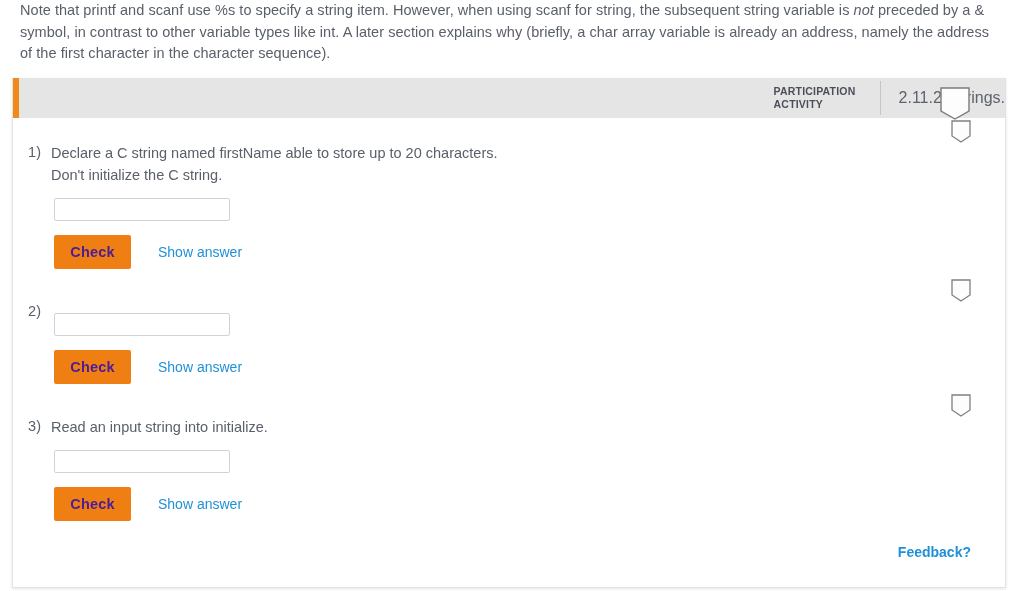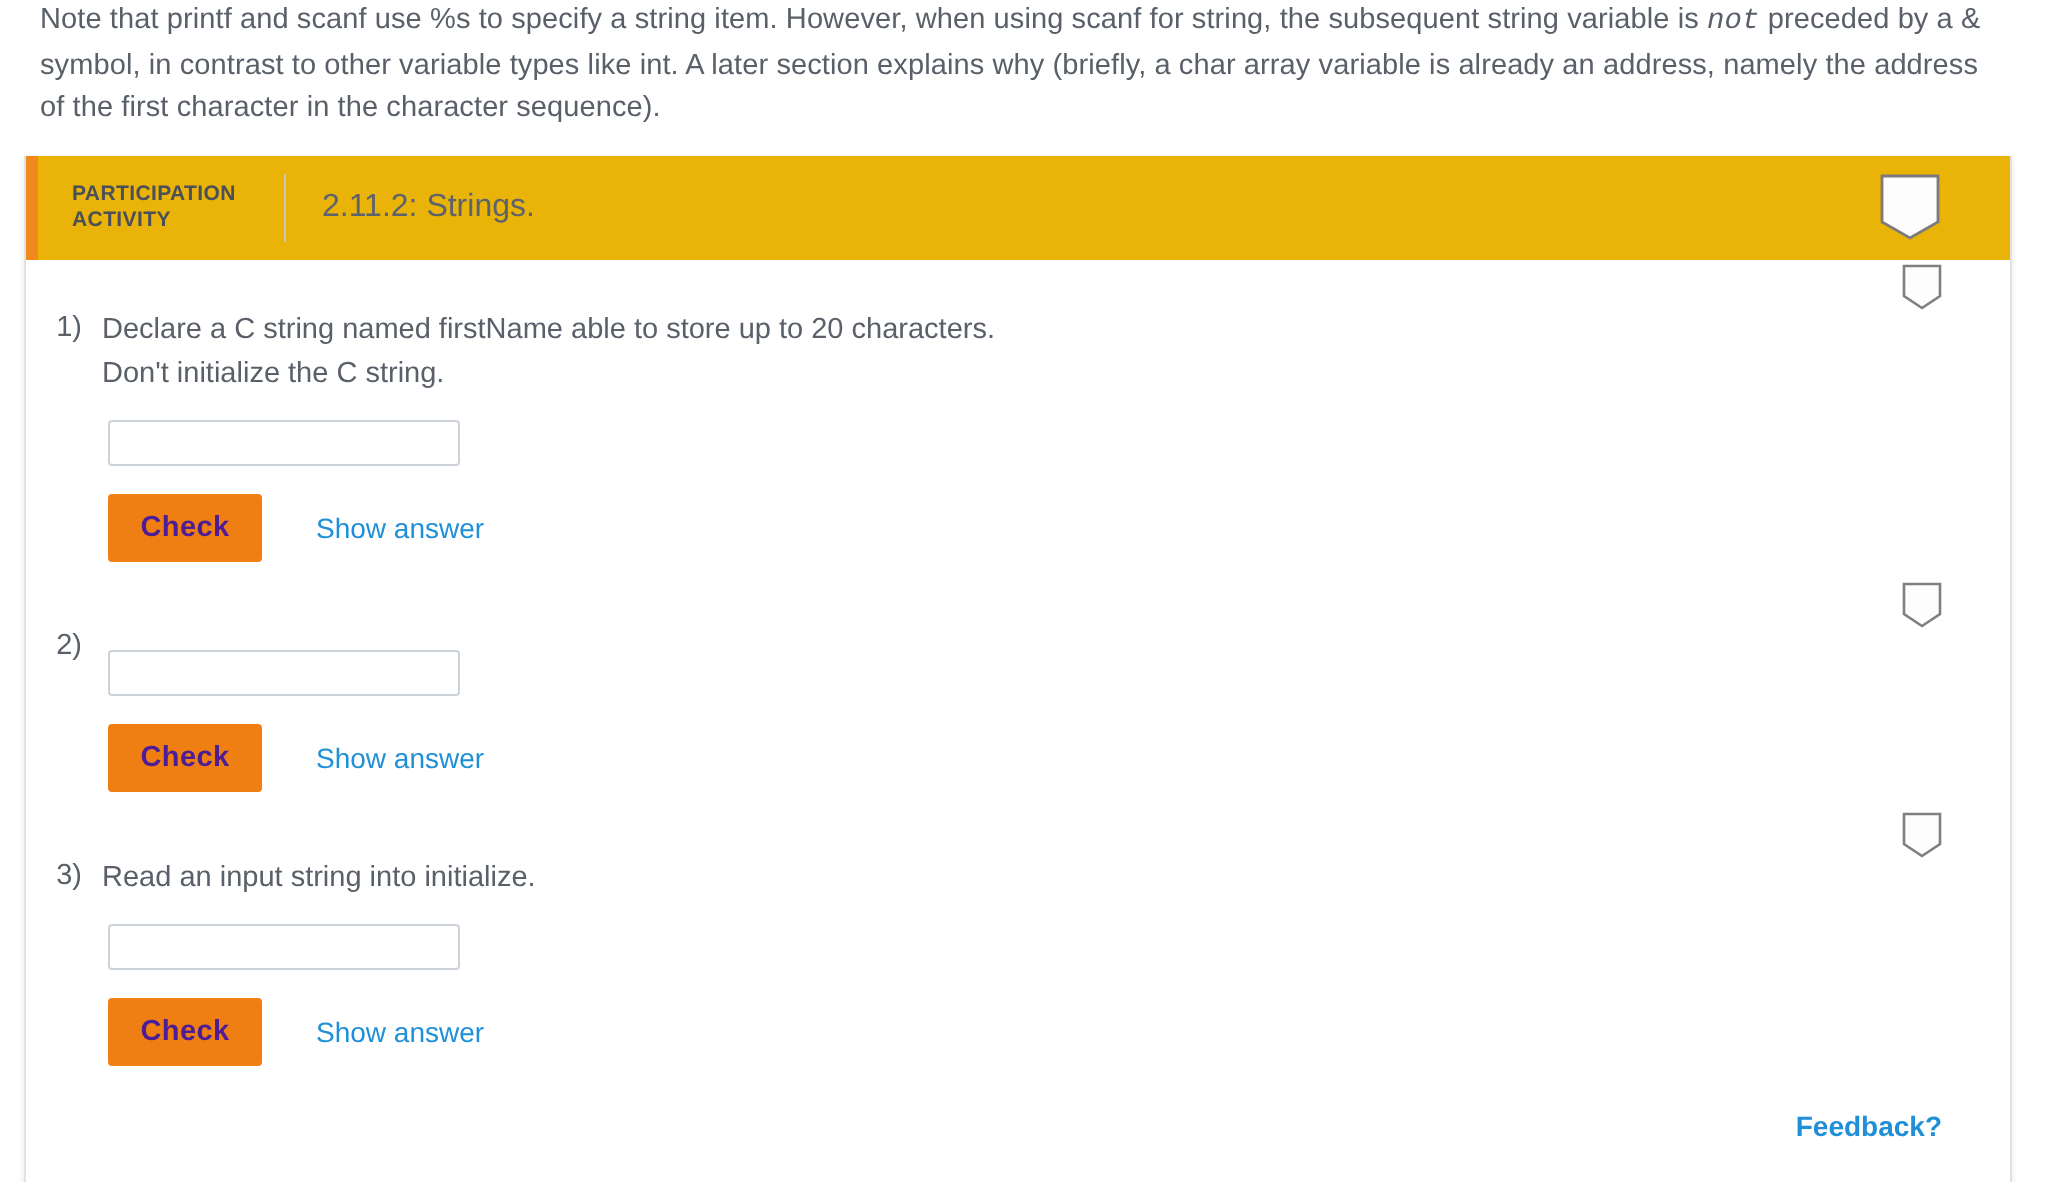--- a/index.html
+++ b/index.html
@@ -19,43 +19,44 @@
   
   .intro {
     font-size: 14.5px;
     line-height: 21.5px;
     color: #5a6069;
     padding: 0 22px 0 20px;
     margin: 0;
     padding-top: 0px;
     letter-spacing: 0.05px;
   }
-  .intro .em { font-style: italic; font-family: Liberation Mono, monospace; }
+  .intro .em { font-style: italic; }
 
   
   .activity-card {
     position: absolute;
     left: 12px;
     top: 78px;
     width: 994px;
     background: #ffffff;
     border: 1px solid #e2e2e2;
     border-top: none;
     box-sizing: border-box;
     box-shadow: 0 1px 3px rgba(0,0,0,0.10);
   }
 
   .activity-header {
     display: flex;
     align-items: center;
-    background: #eab308;
-    height: 52px;
+    background: #e5e5e5;
+    height: 40px;
     border-left: 6px solid #f08a1c;
     box-sizing: border-box;
     position: relative;
+    justify-content: flex-end;
   }
   .act-label {
     font-size: 10.5px;
     font-weight: bold;
     color: #4b4f58;
     line-height: 13px;
     letter-spacing: 0.2px;
     padding-left: 17px;
     width: 96px;
     text-transform: uppercase;

